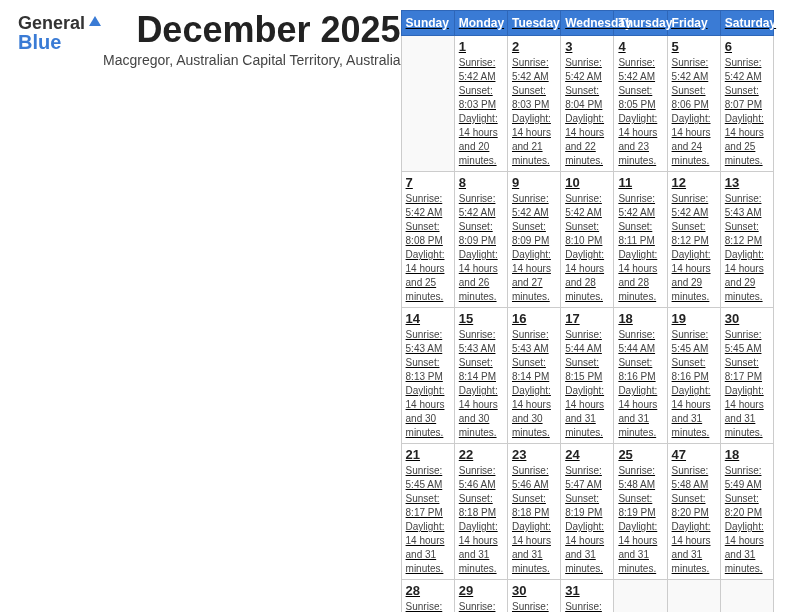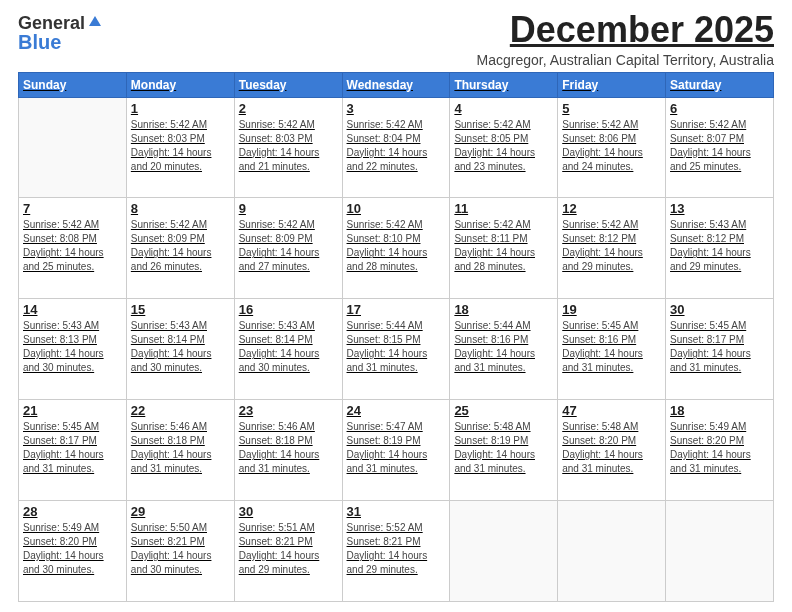--- a/index.html
+++ b/index.html
@@ -8,21 +8,20 @@
       height: 612px;
       background: #fff;
       font-family: Arial, sans-serif;
       overflow: hidden;
     }
     .page {
       width: 792px;
       height: 612px;
       padding: 10px 18px 10px 18px;
       display: flex;
-      flex-direction: column;
     }
     .header {
       display: flex;
       align-items: flex-start;
       justify-content: space-between;
       margin-bottom: 4px;
     }
     .logo {
       display: flex;
       flex-direction: column;
@@ -46,21 +45,20 @@
       align-items: center;
     }
     .title-block {
       text-align: right;
     }
     .month-title {
       font-size: 36px;
       font-weight: bold;
       color: #222;
       line-height: 1.1;
-      text-decoration: underline;
     }
     .subtitle {
       font-size: 14px;
       color: #444;
       margin-top: 2px;
     }
     .calendar {
       flex: 1;
       border: 1px solid #0c4a6e;
       border-collapse: collapse;

